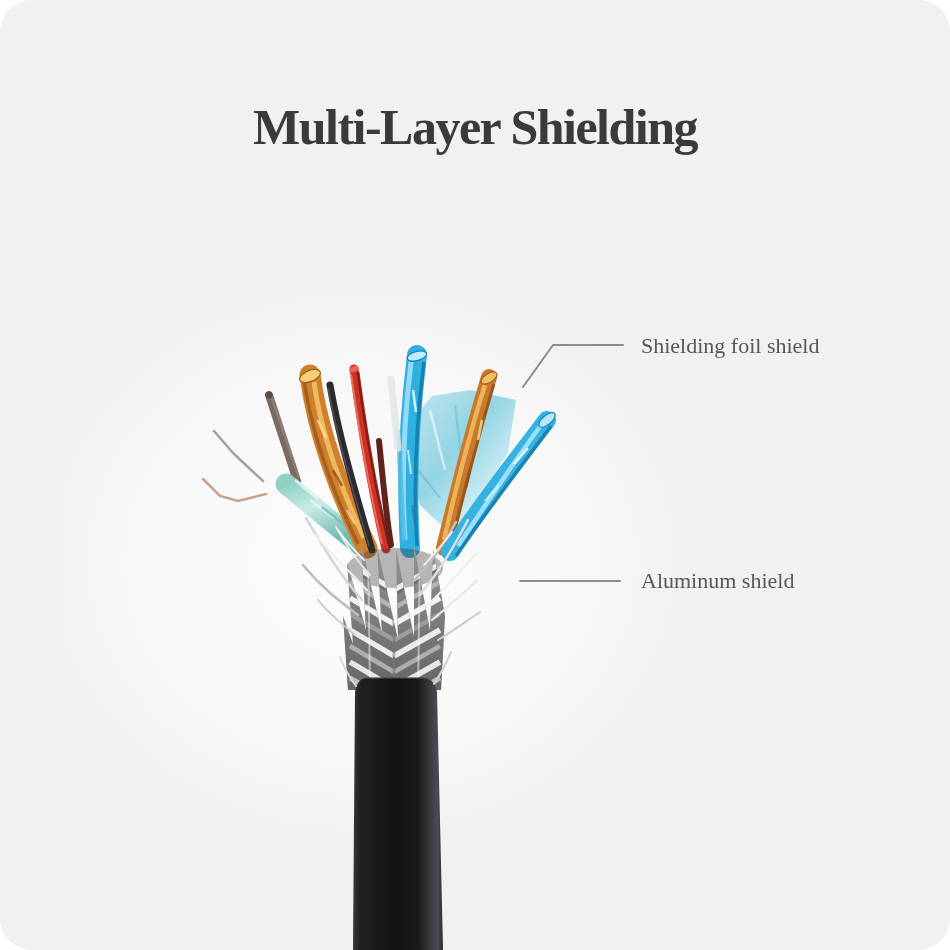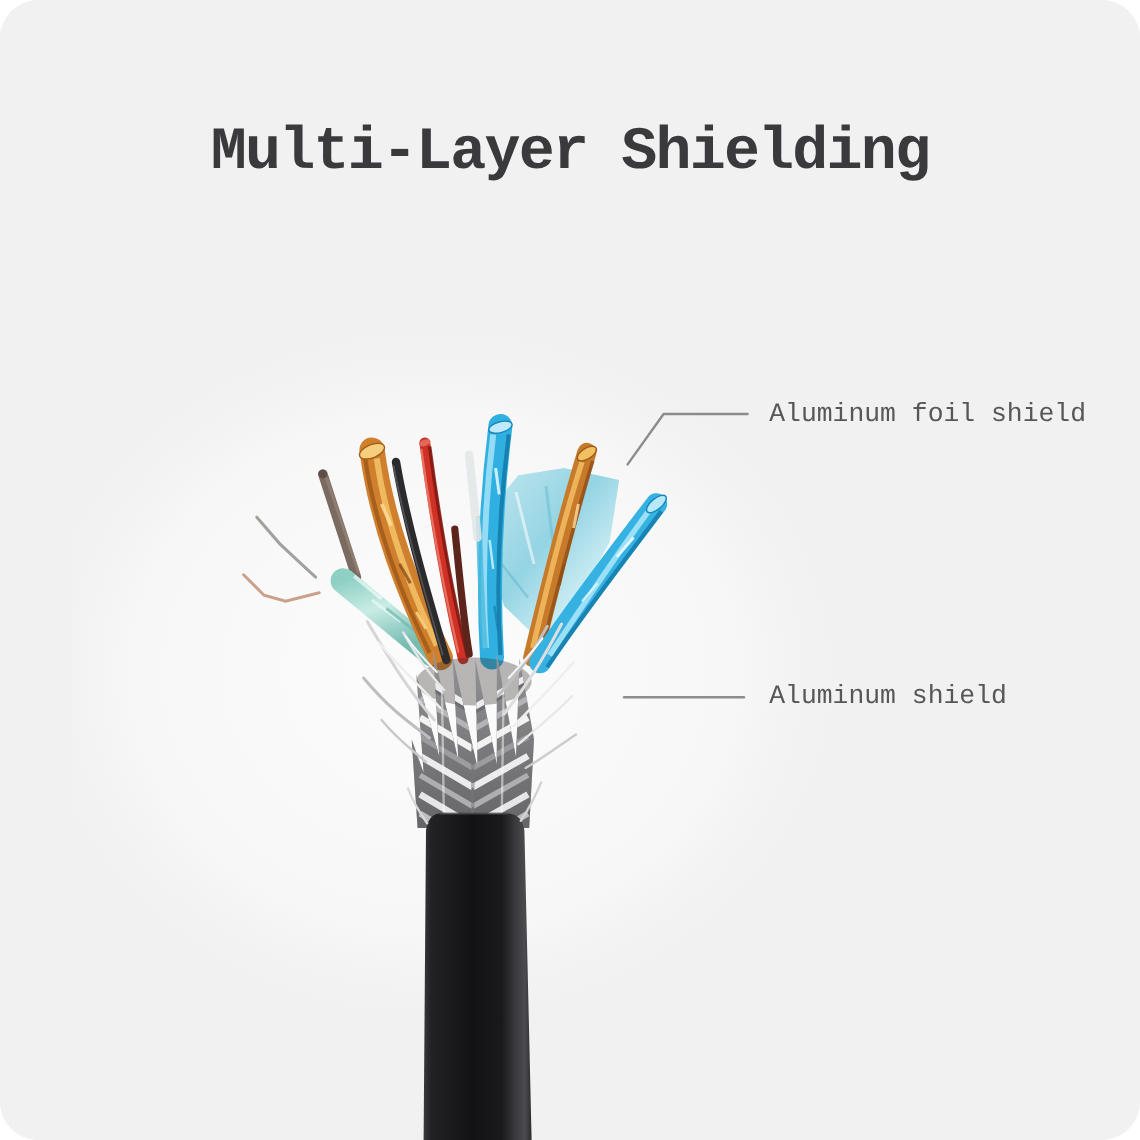--- a/index.html
+++ b/index.html
@@ -7,21 +7,21 @@
     --background:#f1f1f2;
     --title-text:#3a3a3c;
     --label-text:#57575a;
     --leader-line:#8c8c8e;
   }
   #stage{
     position:relative;
     width:950px;height:950px;
     background:var(--background);
     overflow:hidden;
-    font-family:Liberation Mono, monospace;
+    font-family:Liberation Serif, serif;
     border-radius:32px;
   }
   .page-title{
     position:absolute;
     top:100px;left:0;right:0;
     margin:0;
     text-align:center;
     font-weight:bold;
     font-size:50px;
     line-height:1.1;
@@ -222,16 +222,16 @@
       <path d="M366,678 L424,678 Q435,679 437,692 L443,950 L353,950 L355,692 Q357,679 366,678 Z" fill="url(#jacketGrad)"></path>
       <path d="M366,678 L424,678" stroke="#4a4a4e" stroke-width="2" opacity="0.6" fill="none"></path>
 
       <path d="M356,686 C348,675 344,668 340,657" stroke="#d9d9db" stroke-width="2" fill="none" stroke-linecap="round"></path>
       <path d="M434,684 C442,672 446,664 451,652" stroke="#d2d2d4" stroke-width="2" fill="none" stroke-linecap="round"></path>
     </g>
   </svg>
 
   <h1 class="page-title">Multi-Layer Shielding</h1>
 
-  <div class="annotation-label" id="label-aluminum">Aluminum foil shield</div>
+  <div class="annotation-label" id="label-aluminum">Shielding foil shield</div>
 
   <div class="annotation-label" id="label-braided">Aluminum shield</div>
 </div>
 
 </body></html>

